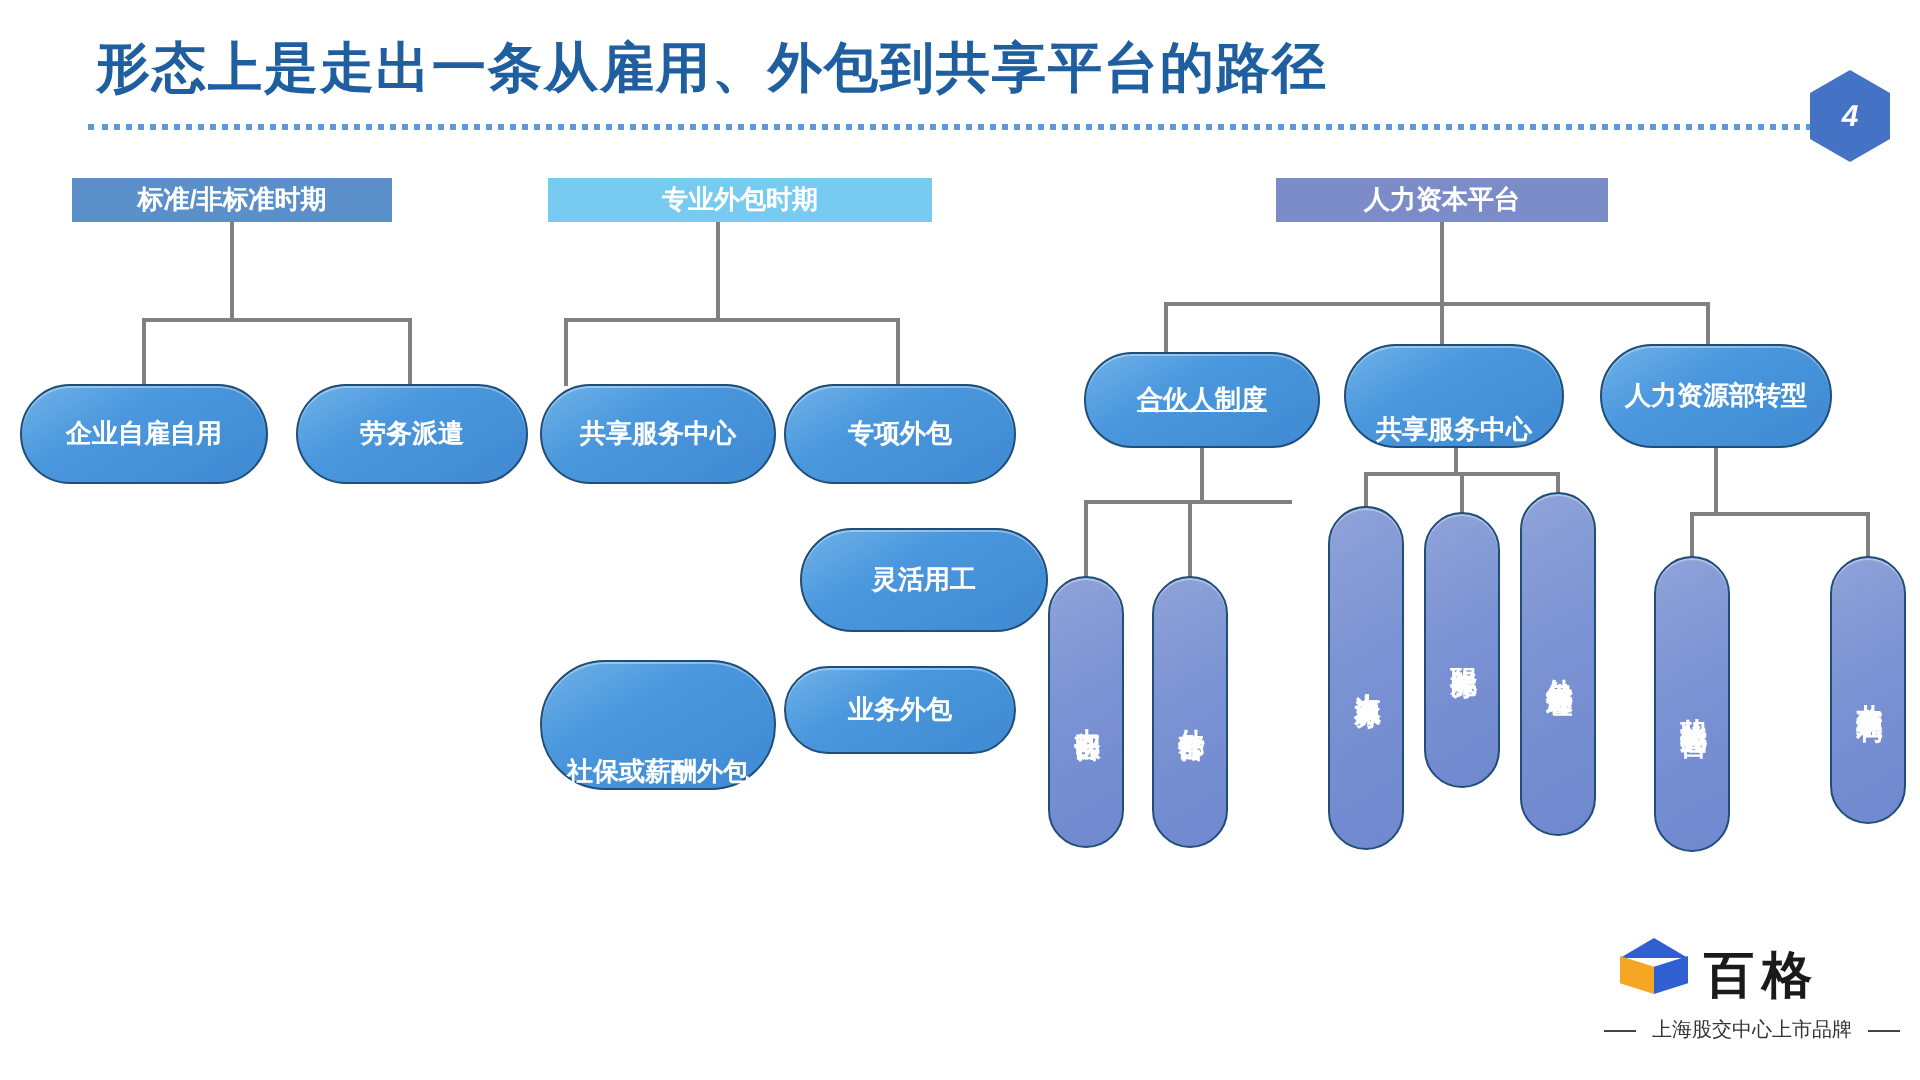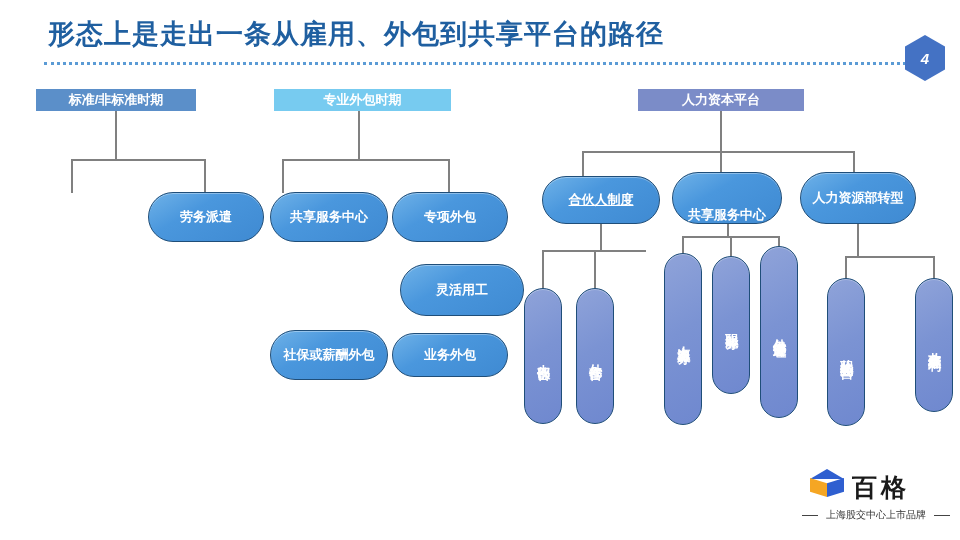--- a/index.html
+++ b/index.html
@@ -199,21 +199,21 @@
   <div class="title-rule"></div>
 
   <div class="badge">
     <div class="hex"></div>
     <div class="num">4</div>
   </div>
 
   <div class="section-head" style="left:36px; top:89px; width:160px; background:#5b8fc9;">
     <span>标准/非标准时期</span>
   </div>
-  <div class="section-head" style="left:274px; top:89px; width:177px; background:#77cbf0;">
+  <div class="section-head" style="left:274px; top:89px; width:192px; background:#77cbf0;">
     <span>专业外包时期</span>
   </div>
   <div class="section-head" style="left:638px; top:89px; width:166px; background:#7b8cc8;">
     <span>人力资本平台</span>
   </div>
 
   <div class="ln v" style="left:115px; top:111px; height:48px;"></div>
   <div class="ln h" style="left:71px; top:159px; width:135px;"></div>
   <div class="ln v" style="left:71px; top:159px; height:34px;"></div>
   <div class="ln v" style="left:204px; top:159px; height:34px;"></div>
@@ -239,34 +239,37 @@
   <div class="ln h" style="left:682px; top:236px; width:98px;"></div>
   <div class="ln v" style="left:682px; top:236px; height:20px;"></div>
   <div class="ln v" style="left:730px; top:236px; height:22px;"></div>
   <div class="ln v" style="left:778px; top:236px; height:12px;"></div>
 
   <div class="ln v" style="left:857px; top:224px; height:32px;"></div>
   <div class="ln h" style="left:845px; top:256px; width:90px;"></div>
   <div class="ln v" style="left:845px; top:256px; height:24px;"></div>
   <div class="ln v" style="left:933px; top:256px; height:24px;"></div>
 
+  <div class="pill" style="left:10px; top:192px; width:124px; height:50px;">
+    <span class="txt">企业自雇自用</span>
+  </div>
   <div class="pill" style="left:148px; top:192px; width:116px; height:50px;">
     <span class="txt">劳务派遣</span>
   </div>
 
   <div class="pill" style="left:270px; top:192px; width:118px; height:50px;">
     <span class="txt">共享服务中心</span>
   </div>
   <div class="pill" style="left:392px; top:192px; width:116px; height:50px;">
     <span class="txt">专项外包</span>
   </div>
   <div class="pill" style="left:400px; top:264px; width:124px; height:52px;text-align:right;">
     <span class="txt">灵活用工</span>
   </div>
-  <div class="pill" style="left:270px; top:330px; width:118px; height:50px;">
+  <div class="pill" style="left:270px; top:330px; width:118px; height:65px;align-items:flex-end;">
     <span class="txt">社保或薪酬外包</span>
   </div>
   <div class="pill" style="left:392px; top:333px; width:116px; height:44px;">
     <span class="txt">业务外包</span>
   </div>
 
   <div class="pill" style="left:542px; top:176px; width:118px; height:48px;text-decoration:underline;">
     <span class="txt">合伙人制度</span>
   </div>
   <div class="pill" style="left:672px; top:172px; width:110px; height:52px;align-items:flex-end;">

